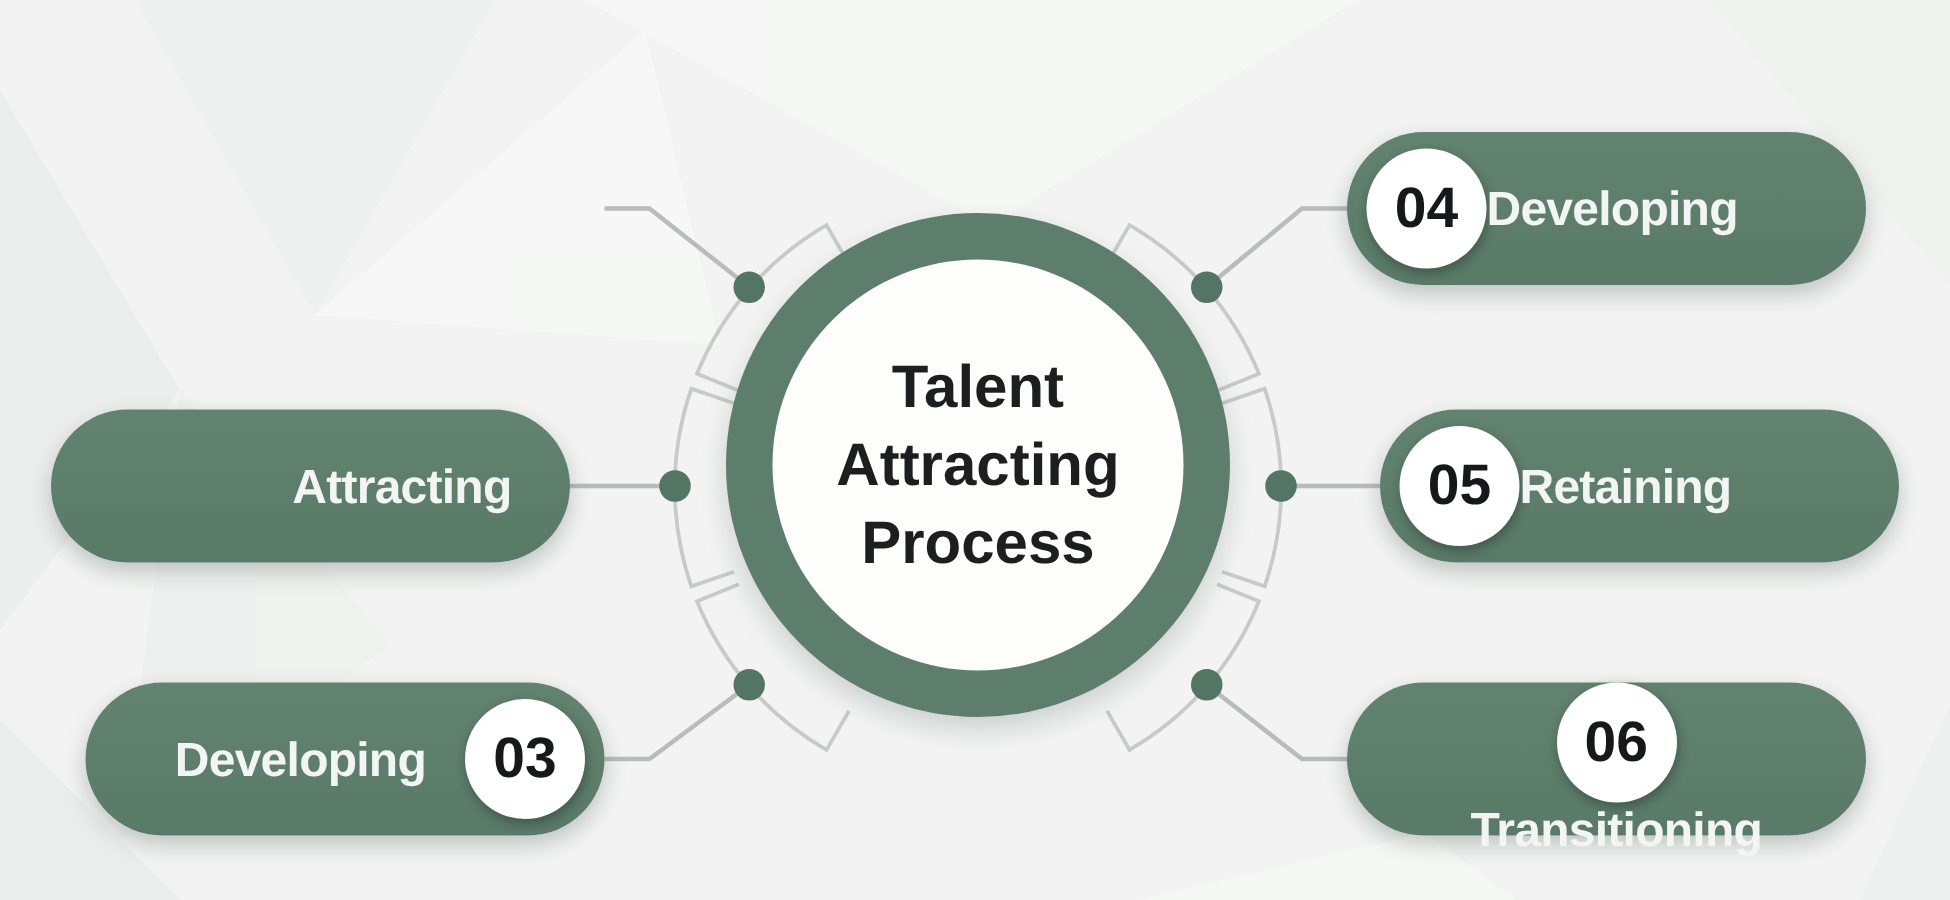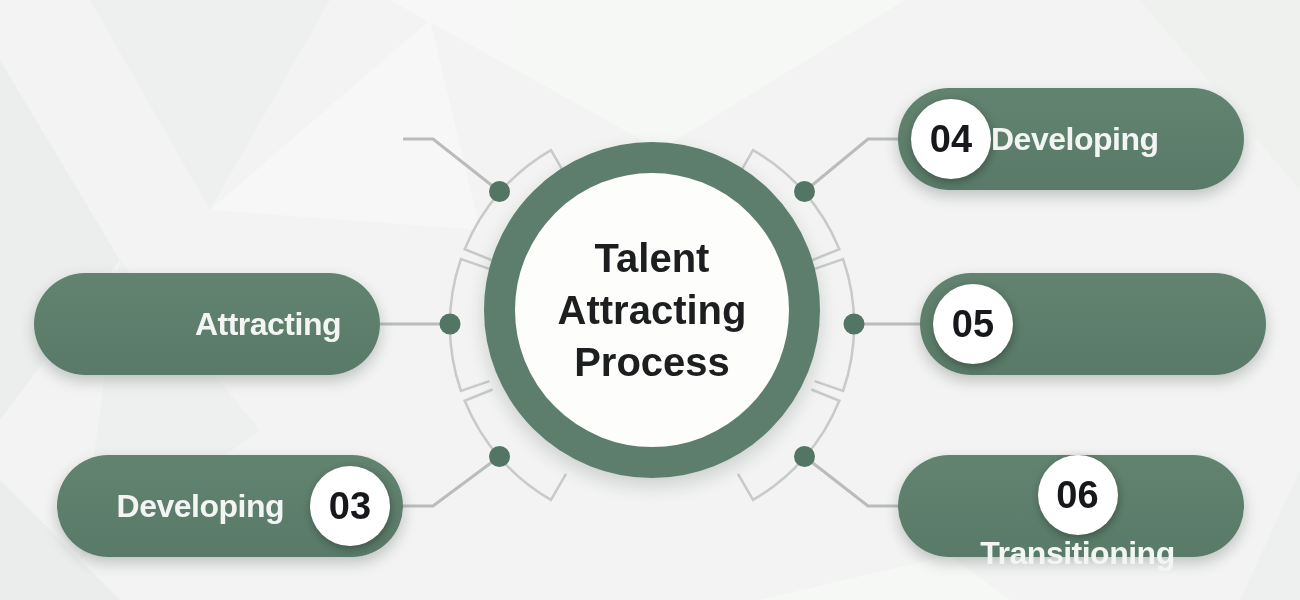--- a/index.html
+++ b/index.html
@@ -143,20 +143,21 @@
     <span class="numcircle">
       <span class="num">04</span>
     </span>
     <span class="label">Developing</span>
   </div>
 
   <div class="pill right pos-p5">
     <span class="numcircle">
       <span class="num">05</span>
     </span>
+    <span class="label">Retaining</span>
   </div>
 
   <div class="pill right pos-p6">
     <span class="numcircle">
       <span class="num">06</span>
     </span>
     <span class="label">Transitioning</span>
   </div>
 
 </div>

